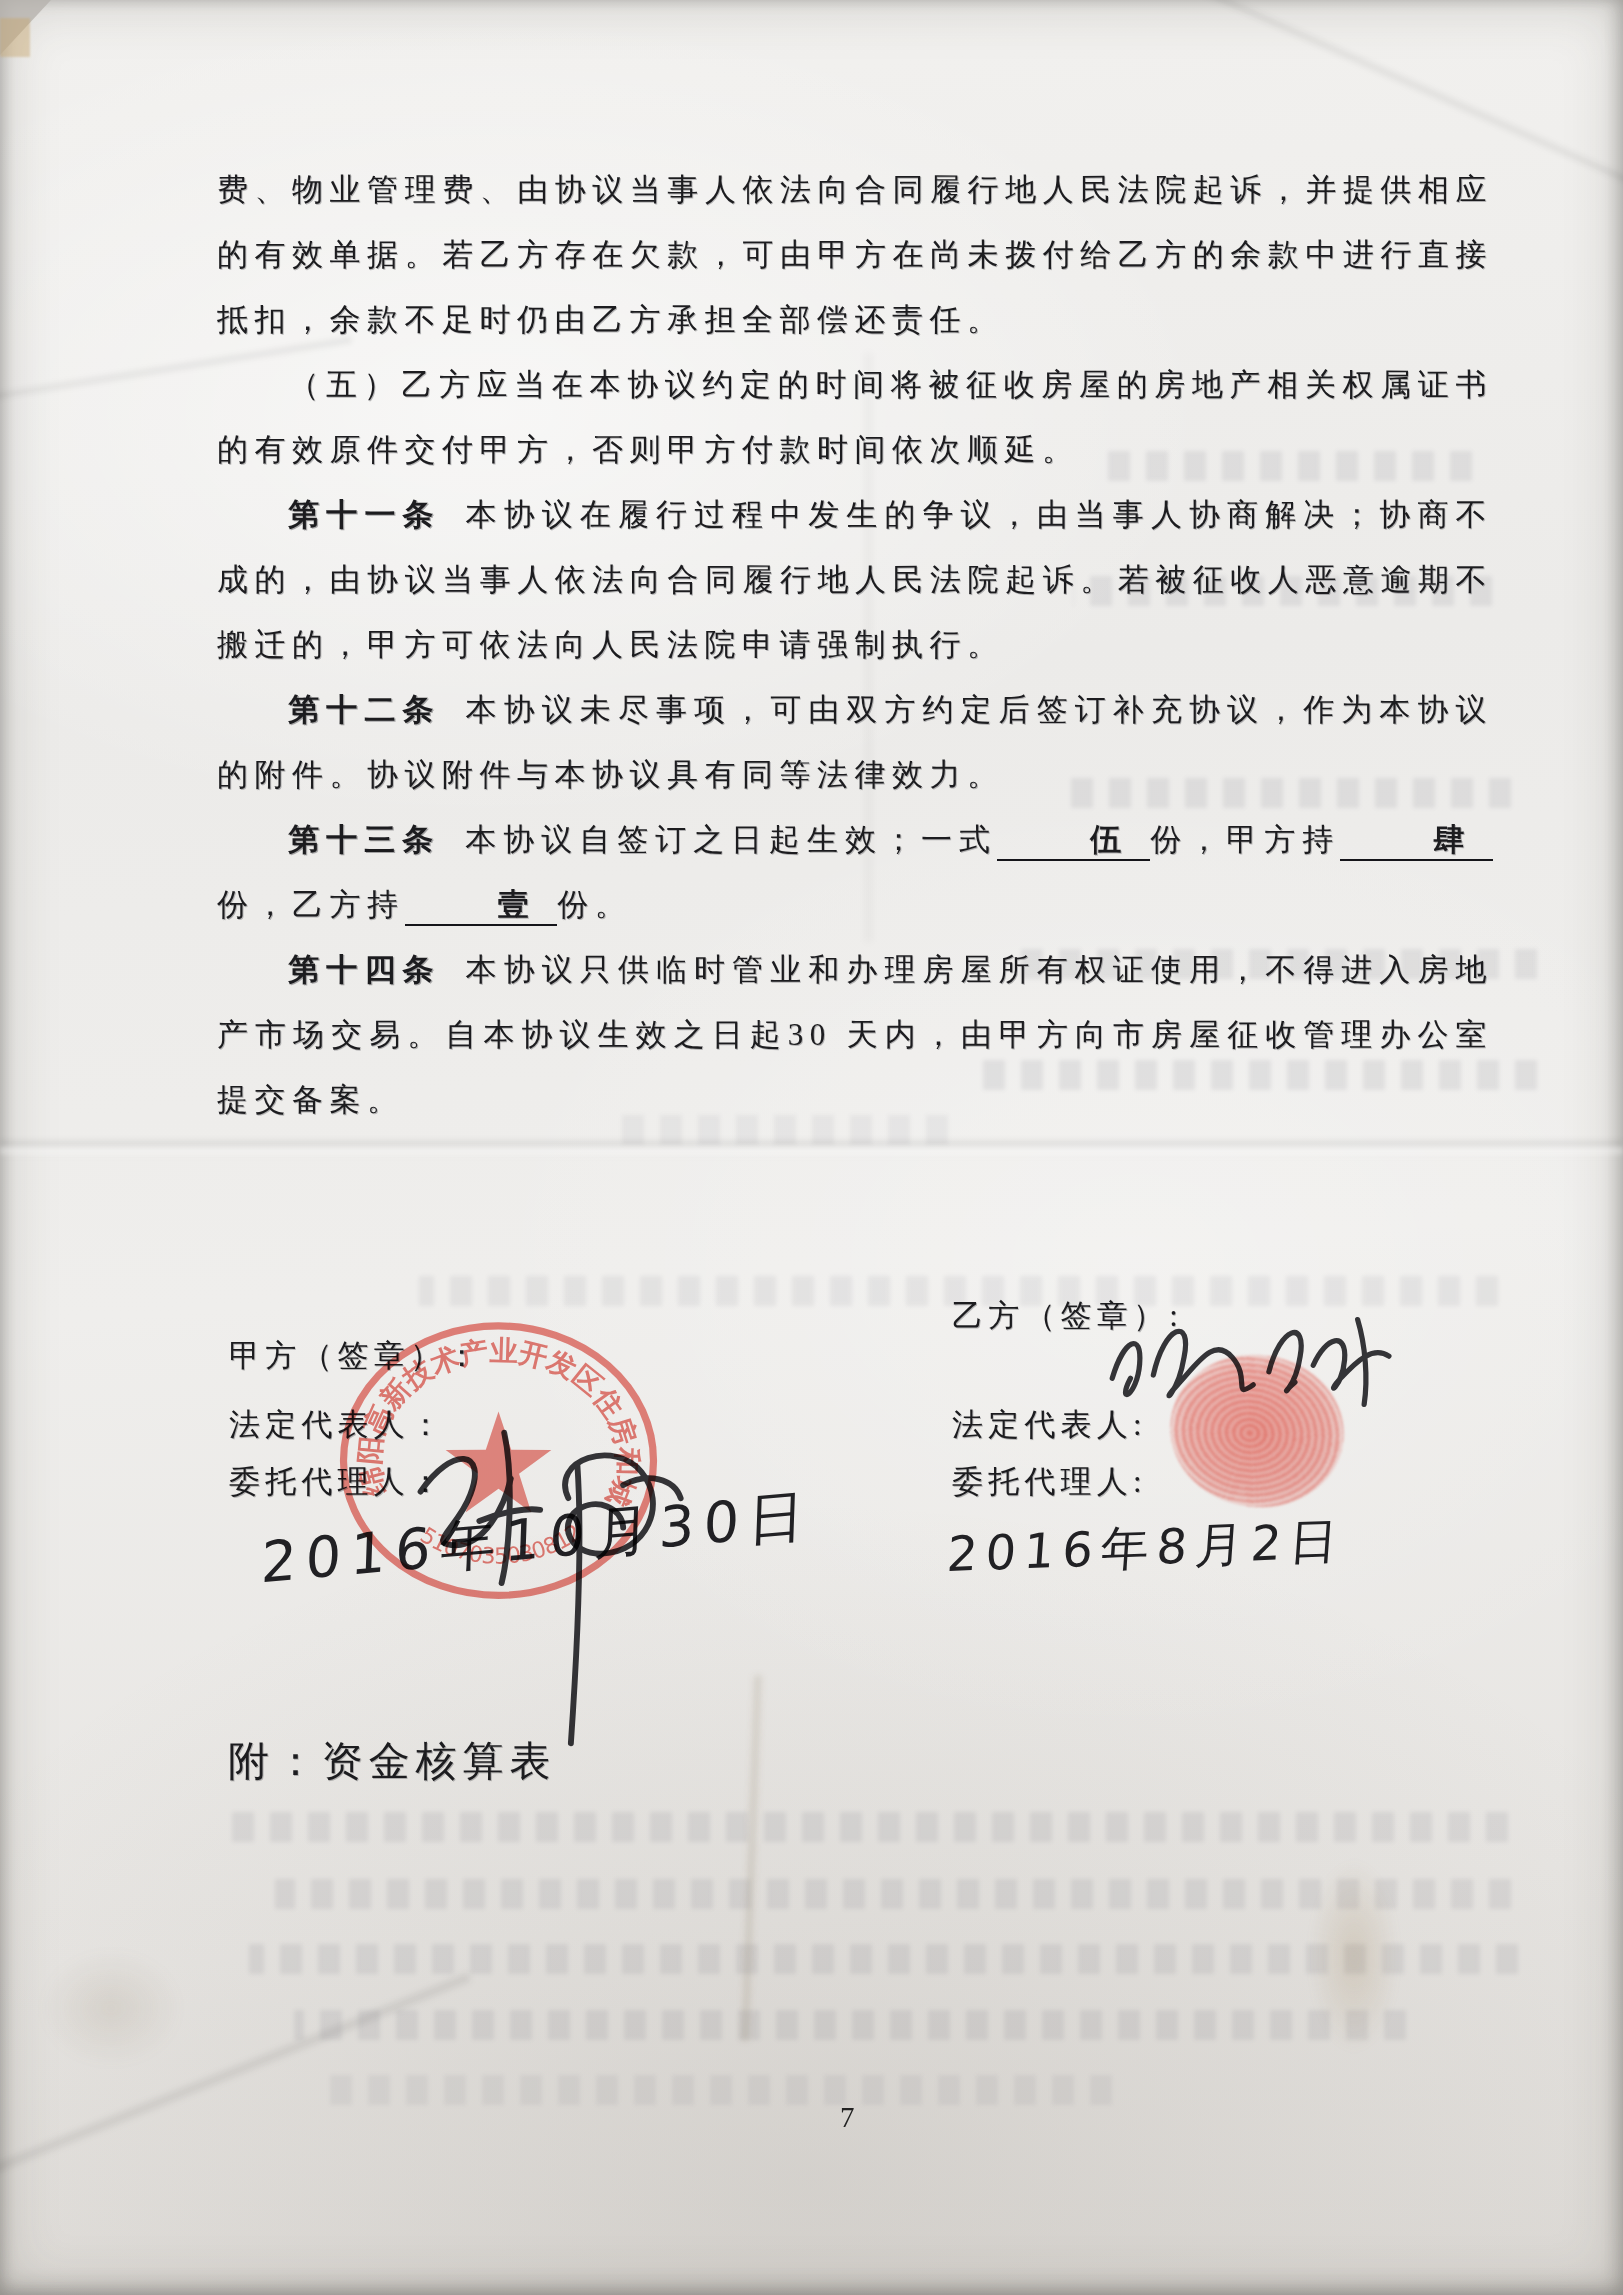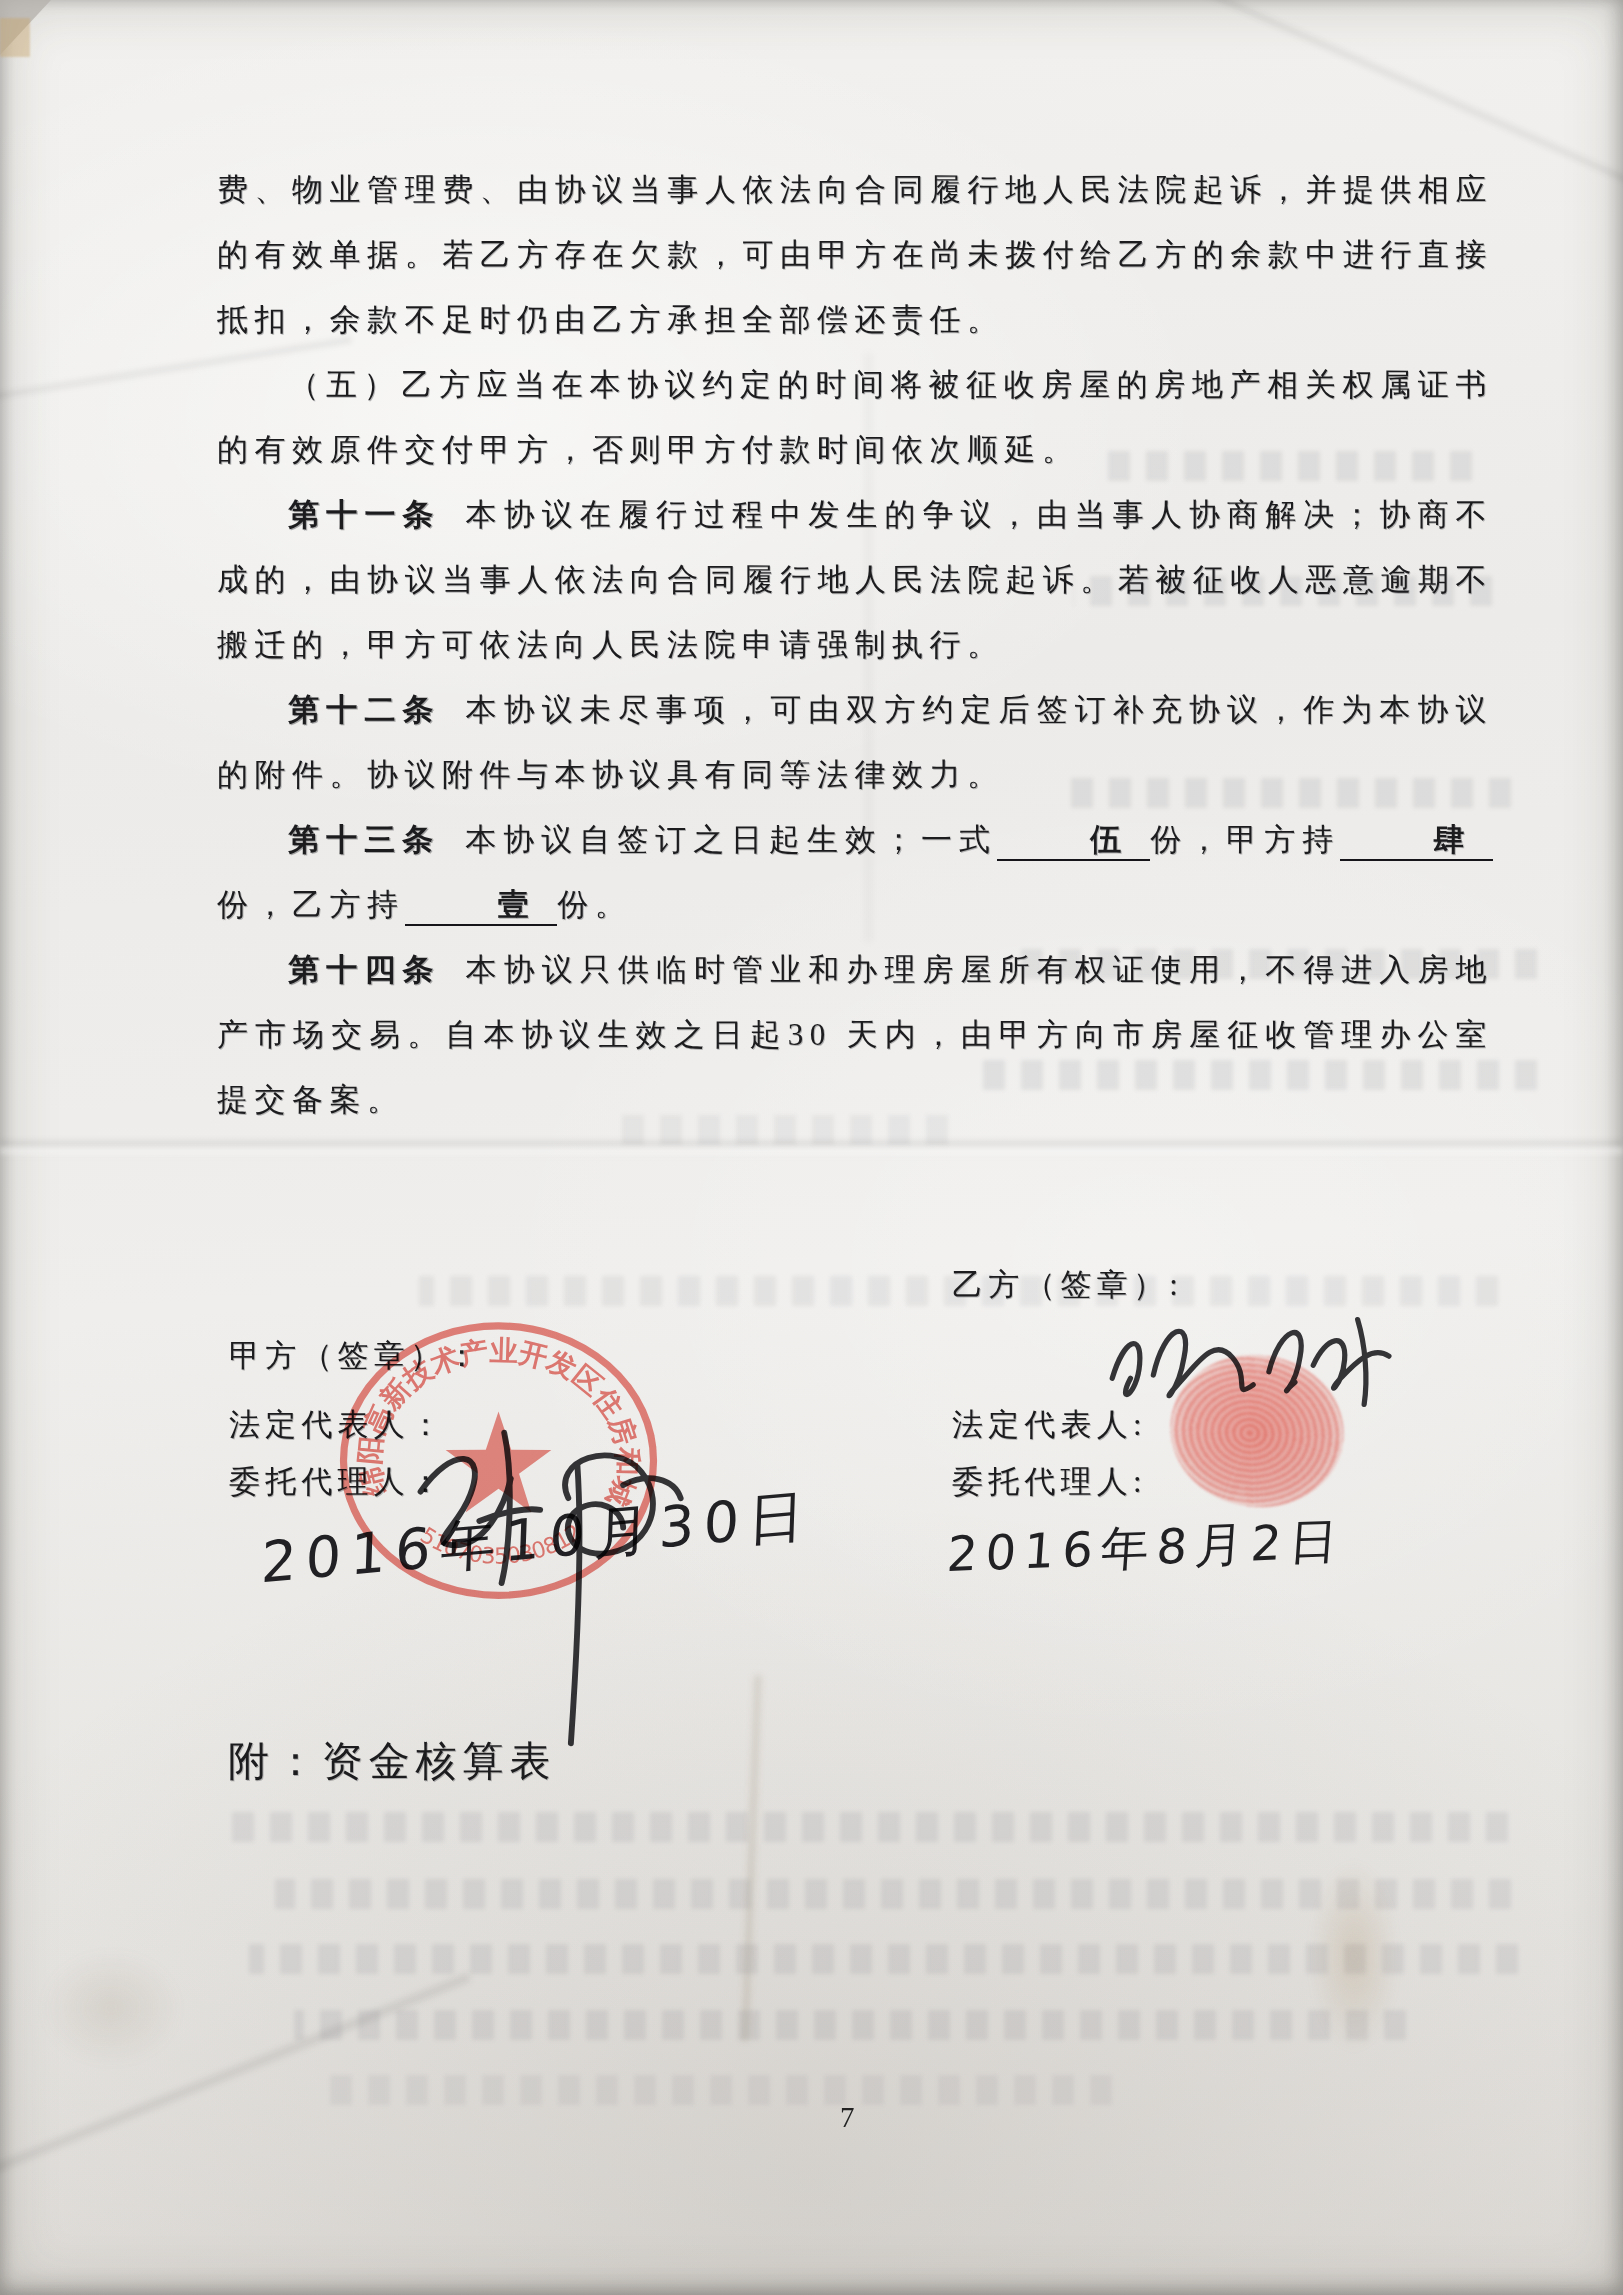--- a/index.html
+++ b/index.html
@@ -116,21 +116,21 @@
     <p class="para indent"><span class="lead">第十二条</span><span>本协议未尽事项，可由双方约定后签订补充协议，作为本协议的附件。协议附件与本协议具有同等法律效力。</span></p>
     <p class="para indent"><span class="lead">第十三条</span><span>本协议自签订之日起生效；一式</span><span class="blank">伍</span><span>份，甲方持</span><span class="blank">肆</span><span>份，乙方持</span><span class="blank">壹</span><span>份。</span></p>
     <p class="para indent"><span class="lead">第十四条</span><span>本协议只供临时管业和办理房屋所有权证使用，不得进入房地产市场交易。自本协议生效之日起30 天内，由甲方向市房屋征收管理办公室提交备案。</span></p>
   </div>
 
   <div class="sigline" style="left:229px;top:1335px;">甲方（签章）：</div>
   <div class="sigline" style="left:229px;top:1404px;">法定代表人：</div>
   <div class="sigline" style="left:229px;top:1461px;">委托代理人：</div>
   <div class="hand hand-date-a">2016年10月30日</div>
 
-  <div class="sigline" style="left:952px;top:1264px;">乙方（签章）:</div>
+  <div class="sigline" style="left:952px;top:1295px;">乙方（签章）:</div>
   <div class="sigline" style="left:952px;top:1404px;">法定代表人:</div>
   <div class="sigline" style="left:952px;top:1461px;">委托代理人:</div>
   <div class="hand hand-date-b">2016年8月2日</div>
 
   <svg class="stamp" width="327" height="301" viewBox="0 0 500 460">
     <ellipse cx="250" cy="218" rx="237" ry="206" fill="none" stroke="#e4574e" stroke-width="11" opacity=".85"></ellipse>
     <polygon points="250,143 269.4,201.3 330.8,201.7 281.4,238.2 300,296.8 250,261 200,296.8 218.6,238.2 169.2,201.7 230.6,201.3" fill="#e4574e" opacity=".8"></polygon>
     <path id="stampArcTop" d="M 79,266 A 182,150 0 1 1 421,266" fill="none"></path>
     <path id="stampArcBottom" d="M 128,338 A 190,160 0 0 0 372,338" fill="none"></path>
     <text font-size="43" fill="#e4574e" opacity=".9" font-family="Liberation Serif, serif" font-weight="700">

